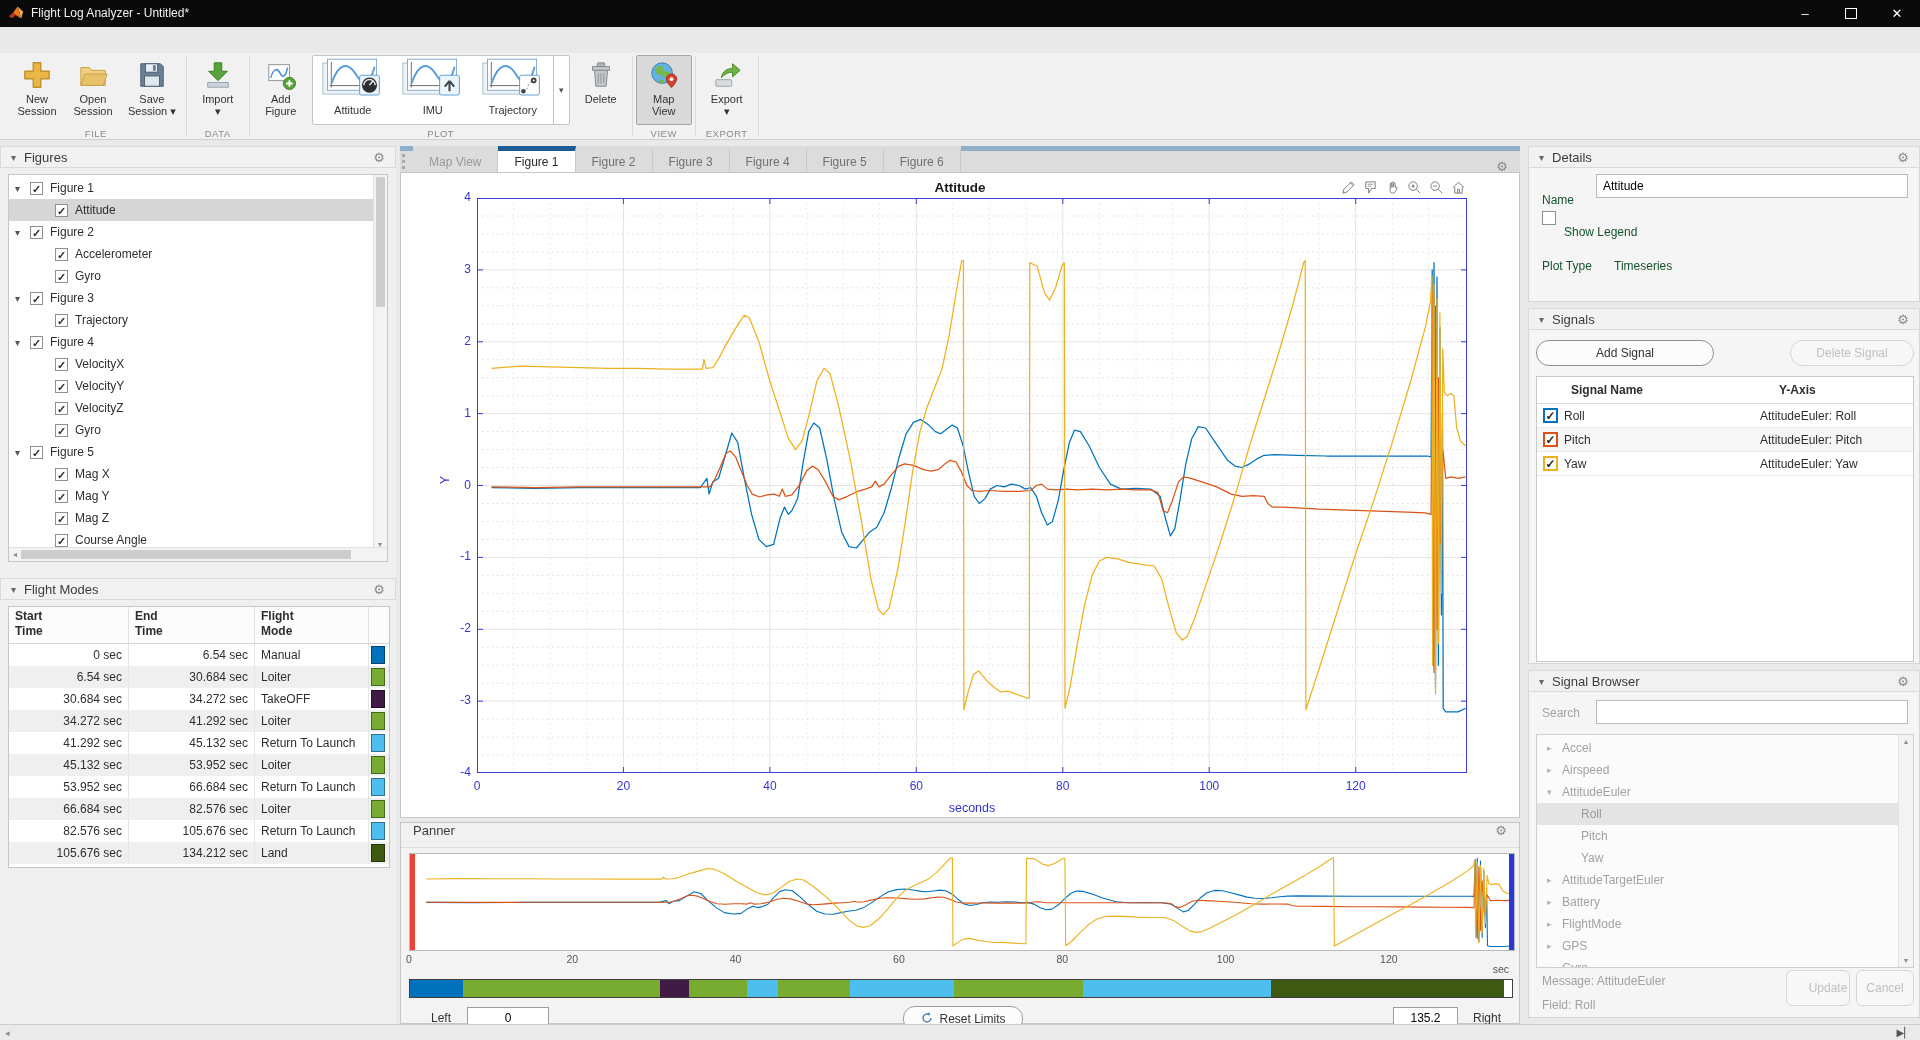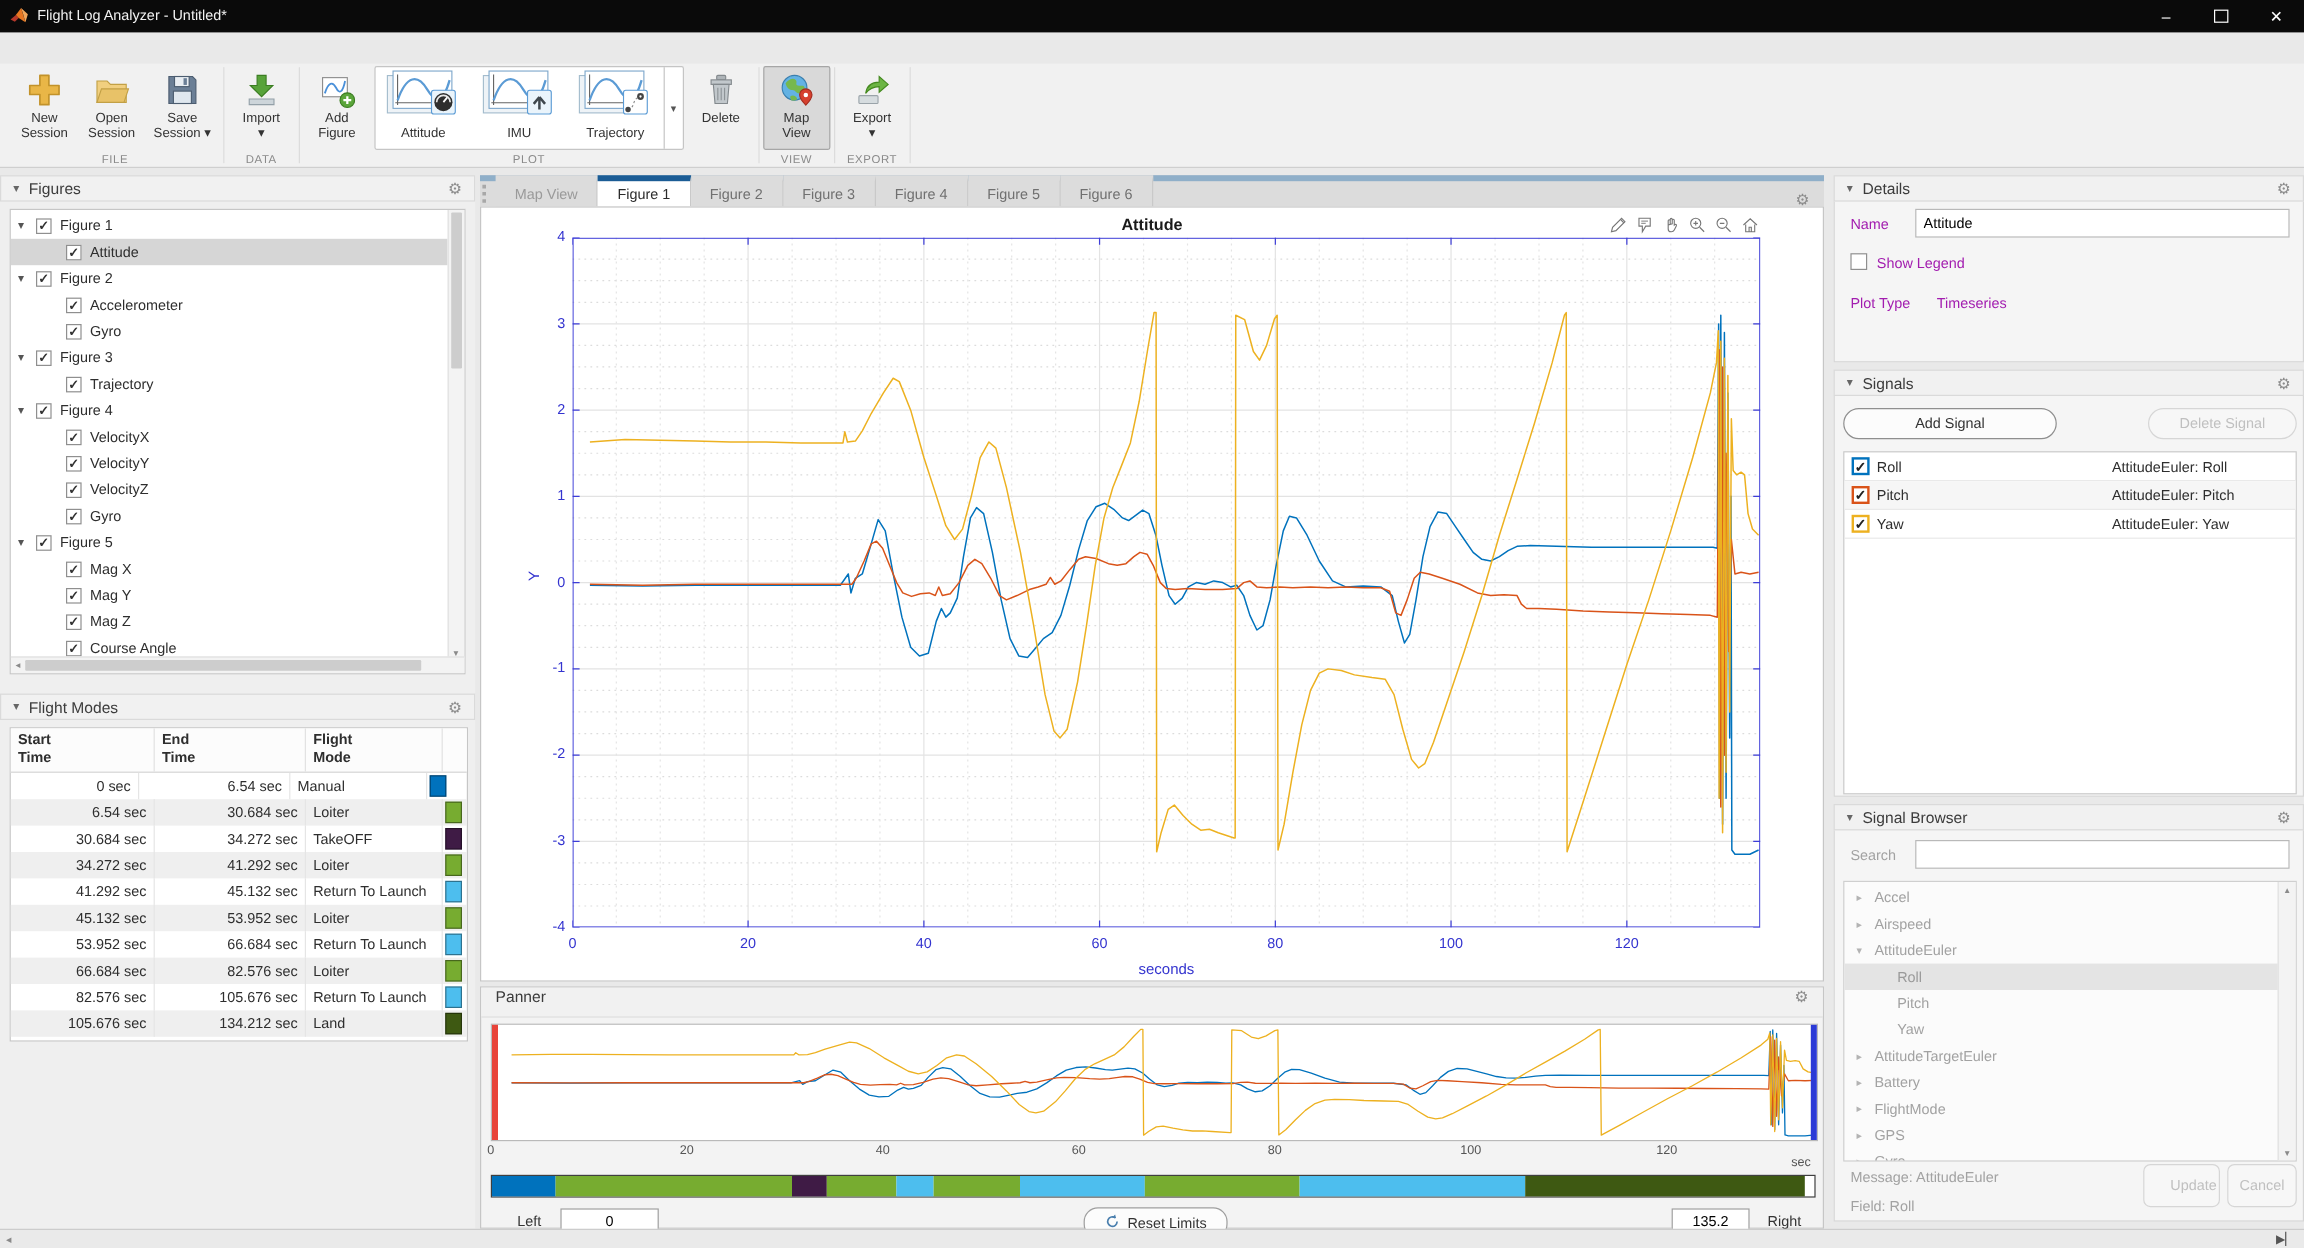--- a/index.html
+++ b/index.html
@@ -80,21 +80,21 @@
   .phandle{position:absolute;top:0;width:5px;height:96px;}
   .pxt{position:absolute;width:30px;text-align:center;color:#555;font-size:10.5px;}
   #sec-label{position:absolute;left:1078px;top:140px;width:30px;text-align:right;color:#555;font-size:10.5px;}
   #mode-strip{position:absolute;left:8px;top:156px;width:1104px;height:19px;background:#fff;border:1px solid #3f3f3f;box-sizing:border-box;}
   #mode-strip .seg{position:absolute;top:0;height:100%;}
   .limlab{position:absolute;top:188px;font-size:12px;color:#333;}
   .liminput{position:absolute;top:184px;height:22px;border:1px solid #9e9e9e;background:#fff;font-size:12px;text-align:center;font-family:"Liberation Sans",sans-serif;box-sizing:border-box;}
   #reset-btn{position:absolute;left:502px;top:183px;width:118px;height:24px;border:1px solid #9e9e9e;border-radius:12px;background:#fcfcfc;display:flex;align-items:center;justify-content:center;gap:5px;font-size:12px;color:#333;}
   
   .rblock{position:absolute;left:1528px;width:392px;background:#f5f5f5;border:1px solid #d6d6d6;box-sizing:border-box;}
-  .rlabel{position:absolute;font-size:12px;color:#a21caf;}
+  .rlabel{position:absolute;font-size:12px;color:#14532d;margin-top:13px;}
   .rinput{position:absolute;height:24px;border:1px solid #b9b9b9;background:#fff;font-size:12px;padding:0 6px;font-family:"Liberation Sans",sans-serif;box-sizing:border-box;}
   .cbox{position:absolute;width:14px;height:14px;border:1px solid #8f8f8f;background:#fff;box-sizing:border-box;}
   .btn{position:absolute;border:1px solid #8f8f8f;border-radius:13px;background:#fcfcfc;font-size:12px;color:#333;display:flex;align-items:center;justify-content:center;box-sizing:border-box;}
   .btn.disabled{border-color:#d6d6d6;color:#c0c0c0;background:#f7f7f7;}
   #signals-table{position:absolute;left:1536px;top:376px;width:378px;height:286px;background:#fff;border:1px solid #c9c9c9;box-sizing:border-box;font-size:12px;color:#2e2e2e;}
   .shead{display:flex;font-weight:bold;height:26px;align-items:center;border-bottom:1px solid #dcdcdc;}
   .srow{display:flex;height:23px;align-items:center;border-bottom:1px solid #e9e9e9;}
   .srow.alt{background:#f6f6f6;}
   .scol{padding:0 6px;box-sizing:border-box;}
   .scb{width:15px;height:15px;border:2px solid;background:#fff;margin-left:6px;text-align:center;line-height:13px;font-size:12px;font-weight:bold;color:#222;box-sizing:border-box;}
@@ -381,21 +381,21 @@
     <span class="gear">⚙</span>
   </div>
   <div id="flight-table">
       <div class="fhead">
         <div class="fh" style="width: 120px;">Start<br>Time</div>
         <div class="fh" style="width: 126px;">End<br>Time</div>
         <div class="fh" style="width: 114px;">Flight<br>Mode</div>
         <div class="fh" style="width: 18px; border-right: none;"></div>
       </div>
       <div class="frow">
-        <div class="fc num" style="width: 107px;">0 sec</div>
+        <div class="fc num" style="width: 120px;">0 sec</div>
         <div class="fc num" style="width: 126px;">6.54 sec</div>
         <div class="fc" style="width: 114px;">Manual</div>
         <div class="fswatch" style="width: 18px;">
           <div style="background: rgb(0, 114, 189);"></div>
         </div>
       </div>
       <div class="frow alt">
         <div class="fc num" style="width: 120px;">6.54 sec</div>
         <div class="fc num" style="width: 126px;">30.684 sec</div>
         <div class="fc" style="width: 114px;">Loiter</div>
@@ -696,20 +696,25 @@
 
   <div class="rblock" style="top:308px;height:356px;"></div>
   <div class="phead" style="left:1528px;top:308px;width:392px;height:22px;">
     <span class="tri">▾</span>
     <span>Signals</span>
     <span class="gear">⚙</span>
   </div>
   <div class="btn" style="left:1536px;top:340px;width:178px;height:26px;">Add Signal</div>
   <div class="btn disabled" style="left:1790px;top:340px;width:124px;height:26px;">Delete Signal</div>
   <div id="signals-table">
+      <div class="shead">
+        <div class="scol" style="width: 28px;"></div>
+        <div class="scol" style="width: 208px;">Signal Name</div>
+        <div class="scol" style="width: 140px;">Y-Axis</div>
+      </div>
       <div class="srow">
         <div class="scb" style="border-color: rgb(0, 114, 189);">✓</div>
         <div class="scol" style="width: 196px;">Roll</div>
         <div class="scol" style="width: 140px;">AttitudeEuler: Roll</div>
       </div>
       <div class="srow alt">
         <div class="scb" style="border-color: rgb(217, 83, 25);">✓</div>
         <div class="scol" style="width: 196px;">Pitch</div>
         <div class="scol" style="width: 140px;">AttitudeEuler: Pitch</div>
       </div>

